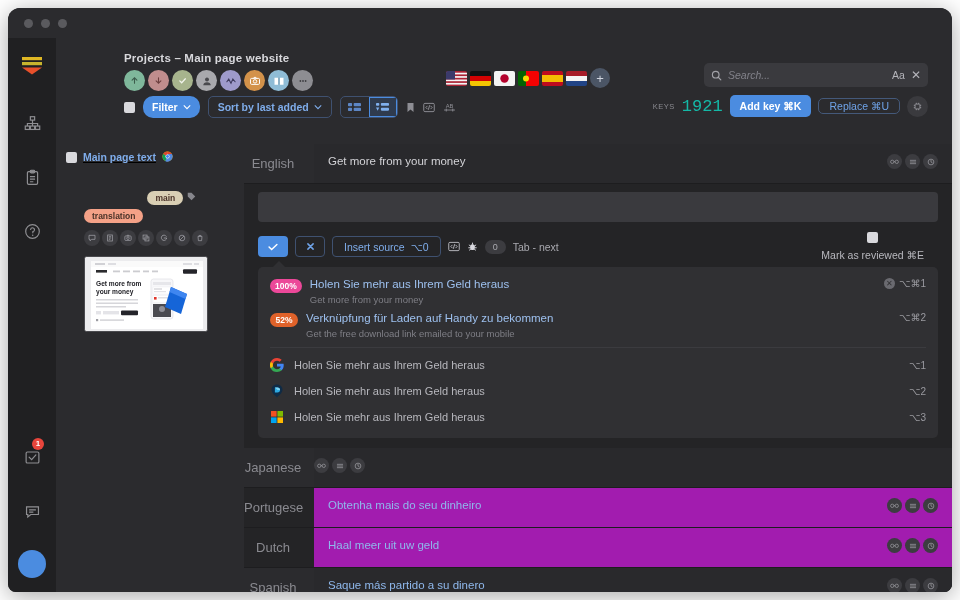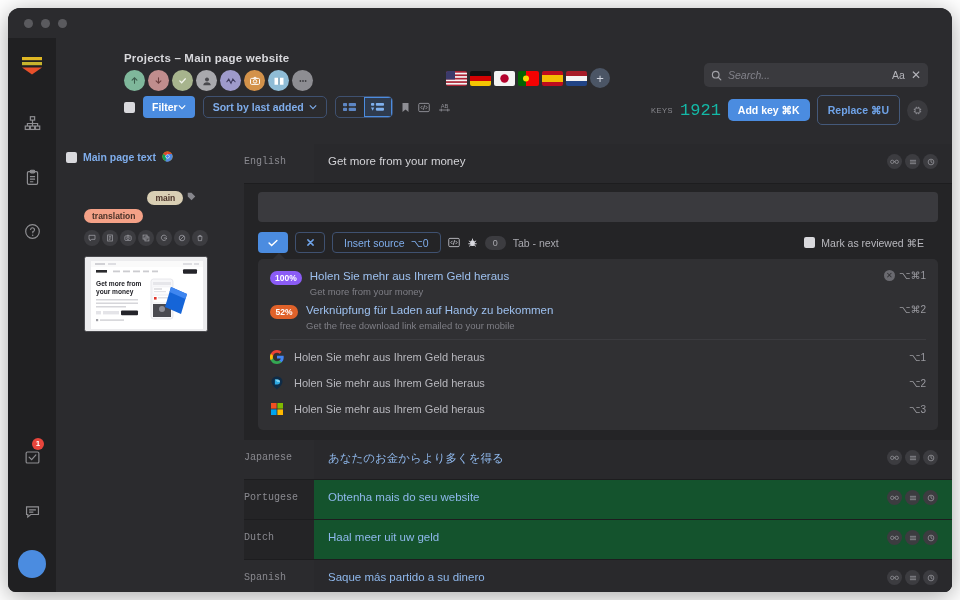--- a/index.html
+++ b/index.html
@@ -125,64 +125,64 @@
   .keys-lbl { color: #8a8a90; font-size: 7.5px; letter-spacing: .5px; }
   .keys-num { color: #14b8a6; font-size: 17px; font-weight: 300; font-family: Liberation Mono, monospace; }
   .btn-primary {
     background: #4b8ce0; color: #fff; border: 0;
     border-radius: 5px; height: 22px; padding: 0 10px;
     font-size: 10.5px; font-weight: bold; font-family: inherit;
   }
   .btn-outline {
     background: transparent; color: #6fa3e8;
     border: 1px solid #44597a; border-radius: 5px;
-    height: 30px; padding: 0 10px;
-    font-size: 10.5px; font-weight: bold; font-family: inherit;
+    height: 16px; padding: 0 10px;
+    font-size: 10.5px; font-weight: normal; font-family: inherit;
   }
   .chip-round {
     width: 21px; height: 21px; border-radius: 50%;
     background: #3a3a3e; color: #9a9aa0;
     display: flex; align-items: center; justify-content: center;
     font-size: 10px;
   }
 
   .toolbar {
     position: absolute; left: 68px; top: 58px;
     display: flex; align-items: center; gap: 8px;
   }
   .cb {
     width: 11px; height: 11px; border-radius: 2px;
     background: #d9d9dd;
   }
   .btn-filter {
     background: #4b8ce0; color: #fff; border: 0;
-    border-radius: 4px; height: 22px; padding: 0 9px;
+    border-radius: 10px; height: 22px; padding: 0 9px;
     font-size: 10.5px; font-weight: bold; font-family: inherit;
-    display: flex; align-items: center; 
+    display: flex; align-items: center; gap: 5px;
   }
   .btn-sort {
     background: transparent; color: #7fadeb;
     border: 1px solid #3f5170; border-radius: 5px;
     height: 22px; padding: 0 9px;
     font-size: 10.5px; font-weight: bold; font-family: inherit;
     display: flex; align-items: center; gap: 5px;
   }
   .seg {
     display: flex; border: 1px solid #3f5170; border-radius: 5px; overflow: hidden;
     height: 22px;
   }
   .seg > div {
     width: 28px; display: flex; align-items: center; justify-content: center;
   }
   .seg > div.active { background: #2f3b4e; box-shadow: inset 0 0 0 1px #4b8ce0; }
   .tb-ico { color: #9a9aa0; font-size: 11px; display: flex; align-items: center; }
 
   
   .keycard { padding-top: 4px; }
-  .keyname-row { display: flex; align-items: center; gap: 6px; }
+  .keyname-row { display: flex; align-items: center; gap: 6px; text-decoration: underline; }
   .keyname {
     color: #7fadeb; font-size: 10.5px; font-weight: 600;
   }
   .tags { display: flex; align-items: center; gap: 4px; margin-top: 6px; padding-left: 18px;}
   .tag {
     border-radius: 9px; padding: 2px 8px;
     font-size: 8.5px; font-weight: bold; color: #4a3228;
   }
   .tag.translation { background: #f4a187; margin-top: 37px; }
   .tag.main { background: #d9cfb4; }
@@ -202,27 +202,26 @@
   }
 
   
   .maincol { flex: 1; background: #242426; overflow: hidden; }
 
   .lang-row {
     display: flex; min-height: 40px;
     border-bottom: 1px solid #1d1d1f;
   }
   .lang-row.alt { background: #29292c; }
-  .lang-row.plain { background: #14532d; }
+  .lang-row.plain { background: #a21caf; }
   .lang-label {
     width: 70px; flex: none;
-    text-align: left; padding: 12px 12px 0 0;
-    font-size: 10px; color: #8a8a90;
+    text-align: center; padding: 12px 12px 0 0;
+    font-size: 13px; color: #8a8a90;
     background: #2b2b2e;
-    font-family: Liberation Mono, monospace;
   }
   .lang-row.plain .lang-label { background: #242426; }
   .lang-val {
     flex: 1; padding: 11px 12px 11px 14px;
     font-size: 11.5px; color: #8fb8ec;
   }
   .lang-val.src { color: #d3d3d7; }
   .row-actions {
     display: flex; align-items: flex-start; gap: 3px;
     padding: 10px 14px 0 0;
@@ -267,21 +266,21 @@
     display: flex; align-items: center; gap: 6px;
   }
   .pill-0 {
     background: #3c3c40; color: #a9a9af;
     border-radius: 9px; font-size: 9px;
     padding: 2px 8px;
   }
   .tabnext { color: #a9a9af; font-size: 10.5px; }
   .mark-rev {
     margin-left: auto; display: flex; align-items: center; gap: 6px;
-    color: #b8b8be; font-size: 10.5px; padding-right: 14px;
+    color: #b8b8be; font-size: 10.5px; padding-right: 14px; flex-direction: column;
   }
 
   
   .sugg-wrap { padding: 6px 14px 10px 14px; background: #242426; }
   .sugg {
     background: #303033; border-radius: 5px;
     padding: 6px 0 8px 0;
     position: relative;
   }
   .sugg:before {
@@ -291,21 +290,21 @@
   }
   .sg-item {
     display: flex; align-items: flex-start;
     padding: 5px 12px 2px 12px;
   }
   .sg-badge {
     border-radius: 8px; font-size: 8.5px; font-weight: bold;
     color: #fff; padding: 2px 5px; min-width: 28px; text-align: center;
     margin-right: 8px; margin-top: 1px;
   }
-  .sg-badge.green { background: #8b5cf6; }
+  .sg-badge.green { background: #ec4899; }
   .sg-badge.orange { background: #e0622a; }
   .sg-text { flex: 1; }
   .sg-main { font-size: 11.5px; color: #9dc0ef; }
   .sg-sub { font-size: 9.5px; color: #7f7f86; margin-top: 4px; }
   .sg-keys { font-size: 10px; color: #9a9aa0; white-space: nowrap; display: flex; align-items: center; gap: 4px;}
   .sg-x {
     width: 11px; height: 11px; border-radius: 50%;
     background: #6a6a70; color: #303033;
     display: inline-flex; align-items: center; justify-content: center;
     font-size: 8px;
@@ -809,21 +808,20 @@
                   </span>
                   <span class="sg-eng-text">Holen Sie mehr aus Ihrem Geld heraus</span>
                   <span class="sg-keys">⌥3</span>
                 </div>
 
               </div>
             </div>
 
             <div class="lang-row alt">
               <div class="lang-label">Japanese</div>
-              <div class="lang-val">あなたのお金からより多くを得る</div>
               <div class="row-actions">
                 <span class="ract">
                     <svg viewBox="0 0 14 10" width="9" height="7" fill="none" stroke="#9d9da3" stroke-width="1.1">
                       <circle cx="3.5" cy="5.5" r="2.6"></circle>
                       <circle cx="10.5" cy="5.5" r="2.6"></circle>
                       <path d="M6.1 5.2h1.8"></path>
                     </svg>
                   </span>
                 <span class="ract">
                     <svg viewBox="0 0 12 12" width="8" height="8" fill="none" stroke="#9d9da3" stroke-width="1.1" stroke-linecap="round">
@@ -834,21 +832,21 @@
                     <svg viewBox="0 0 12 12" width="8" height="8" fill="none" stroke="#9d9da3" stroke-width="1.1">
                       <circle cx="6" cy="6" r="4.3"></circle>
                       <path d="M6 3.4V6l1.9 1.2" stroke-linecap="round"></path>
                     </svg>
                   </span>
               </div>
             </div>
 
             <div class="lang-row plain">
               <div class="lang-label">Portugese</div>
-              <div class="lang-val">Obtenha mais do seu website</div>
+              <div class="lang-val">Obtenha mais do seu dinheiro</div>
               <div class="row-actions">
                 <span class="ract">
                     <svg viewBox="0 0 14 10" width="9" height="7" fill="none" stroke="#9d9da3" stroke-width="1.1">
                       <circle cx="3.5" cy="5.5" r="2.6"></circle>
                       <circle cx="10.5" cy="5.5" r="2.6"></circle>
                       <path d="M6.1 5.2h1.8"></path>
                     </svg>
                   </span>
                 <span class="ract">
                     <svg viewBox="0 0 12 12" width="8" height="8" fill="none" stroke="#9d9da3" stroke-width="1.1" stroke-linecap="round">

